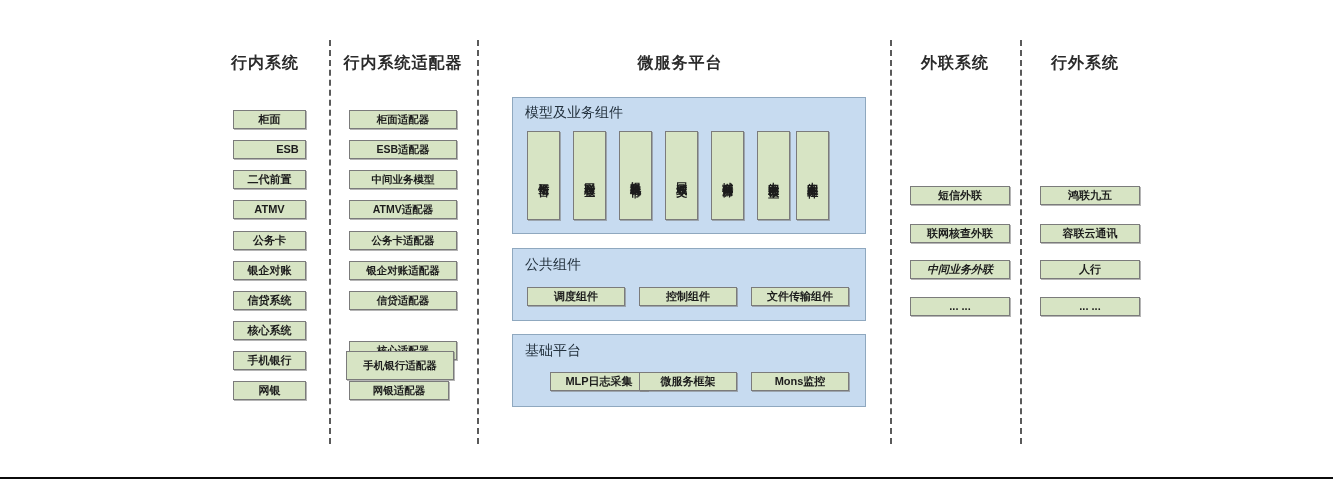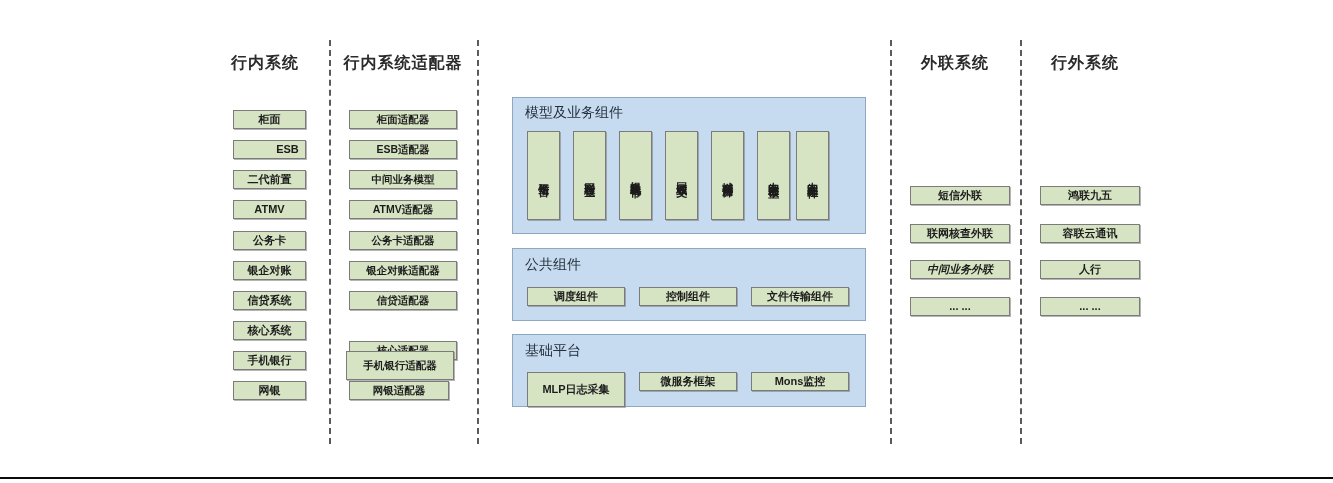--- a/index.html
+++ b/index.html
@@ -93,20 +93,21 @@
 
 <div id="canvas">
 
   <div class="vsep" style="left:329px;"></div>
   <div class="vsep" style="left:477px;"></div>
   <div class="vsep" style="left:890px;"></div>
   <div class="vsep" style="left:1020px;"></div>
 
   <div class="col-title" style="left:205px;top:53px;width:120px;">行内系统</div>
   <div class="col-title" style="left:333px;top:53px;width:140px;">行内系统适配器</div>
+  <div class="col-title" style="left:580px;top:53px;width:200px;">微服务平台</div>
   <div class="col-title" style="left:900px;top:53px;width:110px;">外联系统</div>
   <div class="col-title" style="left:1030px;top:53px;width:110px;">行外系统</div>
 
   <div class="node" style="left:233px;top:110px;width:73px;height:19px;">柜面</div>
   <div class="node" style="left:233px;top:140px;width:73px;height:19px;padding-left:36px;">ESB</div>
   <div class="node" style="left:233px;top:170px;width:73px;height:19px;">二代前置</div>
   <div class="node" style="left:233px;top:200px;width:73px;height:19px;">ATMV</div>
   <div class="node" style="left:233px;top:231px;width:73px;height:19px;">公务卡</div>
   <div class="node" style="left:233px;top:261px;width:73px;height:19px;">银企对账</div>
   <div class="node" style="left:233px;top:291px;width:73px;height:19px;">信贷系统</div>
@@ -139,21 +140,21 @@
   <div class="panel" style="left:512px;top:248px;width:354px;height:73px;"></div>
   <div class="panel-title" style="left:525px;top:256px;">公共组件</div>
 
   <div class="node" style="left:527px;top:287px;width:98px;height:19px;">调度组件</div>
   <div class="node" style="left:639px;top:287px;width:98px;height:19px;">控制组件</div>
   <div class="node" style="left:751px;top:287px;width:98px;height:19px;">文件传输组件</div>
 
   <div class="panel" style="left:512px;top:334px;width:354px;height:73px;"></div>
   <div class="panel-title" style="left:525px;top:342px;">基础平台</div>
 
-  <div class="node" style="left:527px;top:372px;width:98px;height:35px;">MLP日志采集</div>
+  <div class="node" style="left:550px;top:372px;width:98px;height:19px;">MLP日志采集</div>
   <div class="node" style="left:639px;top:372px;width:98px;height:19px;">微服务框架</div>
   <div class="node" style="left:751px;top:372px;width:98px;height:19px;">Mons监控</div>
 
   <div class="node" style="left:910px;top:186px;width:100px;height:19px;">短信外联</div>
   <div class="node" style="left:910px;top:224px;width:100px;height:19px;">联网核查外联</div>
   <div class="node" style="left:910px;top:260px;width:100px;height:19px;font-style:italic;">中间业务外联</div>
   <div class="node" style="left:910px;top:297px;width:100px;height:19px;">... ...</div>
 
   <div class="node" style="left:1040px;top:186px;width:100px;height:19px;">鸿联九五</div>
   <div class="node" style="left:1040px;top:224px;width:100px;height:19px;">容联云通讯</div>

